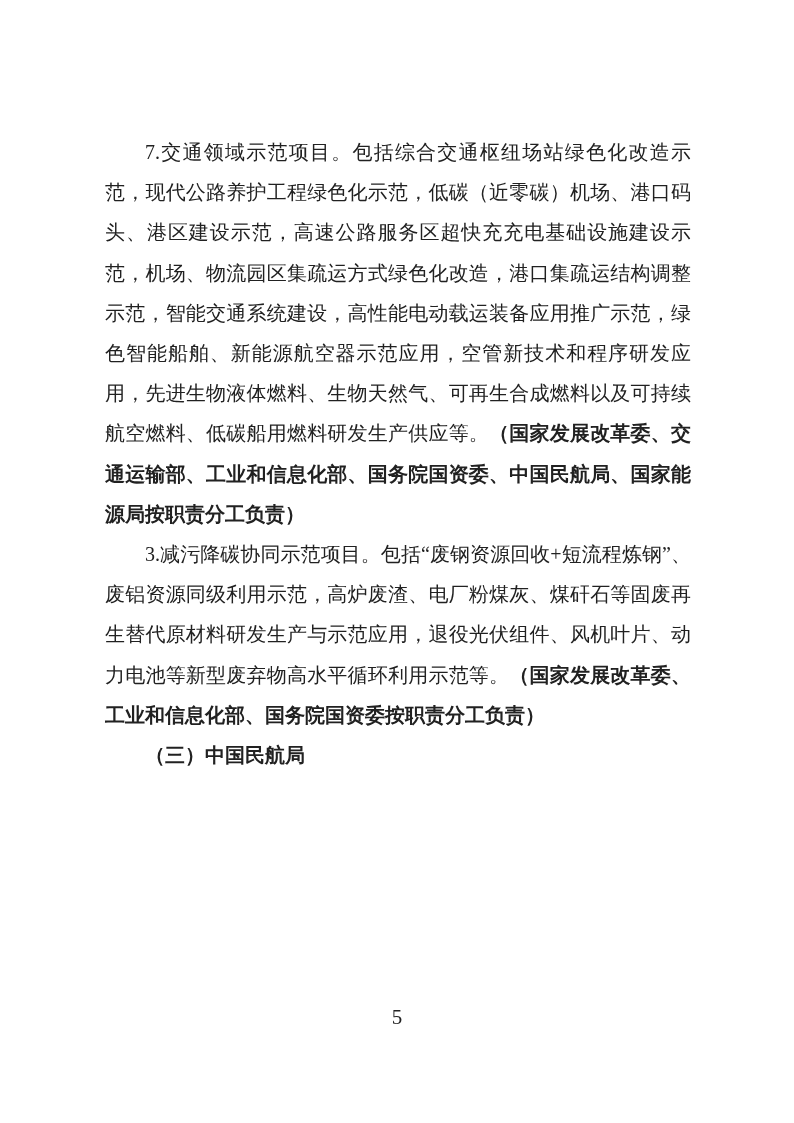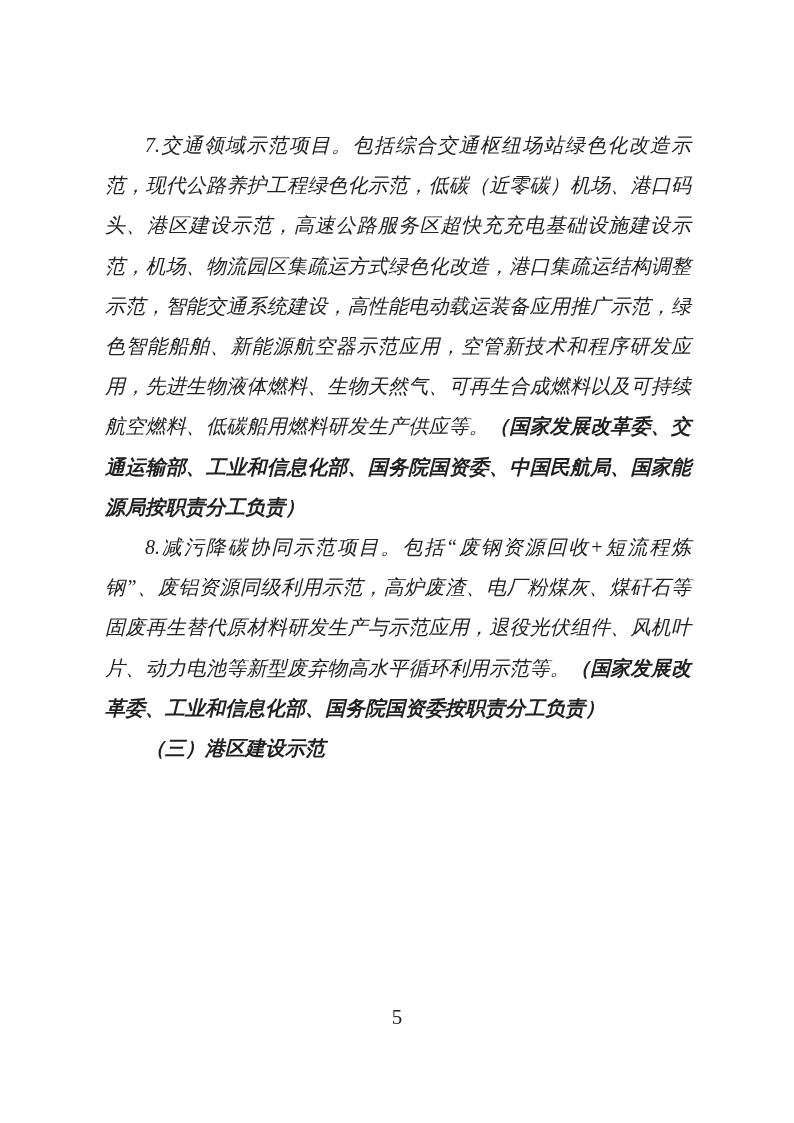--- a/index.html
+++ b/index.html
@@ -11,27 +11,26 @@
     position: relative;
     width: 794px;
     height: 1123px;
     background: var(--page_background, #ffffff);
     overflow: hidden;
     font-family: "Liberation Serif", "DejaVu Serif", serif;
     color: var(--text, #212121);
   }
   .content {
     position: absolute;
-    top: 125px;
+    top: 132px;
     left: 105px;
     width: 586px;
     font-size: 20px;
     line-height: 40.2px;
     text-align: justify;
-    font-style: italic;
   }
   .para {
     margin: 0;
     text-indent: 2em;
     word-break: break-all;
   }
   
   .body-run {
     font-weight: 400;
   }
@@ -57,21 +56,21 @@
   }
 </style>
 </head>
 <body>
 
 <div class="page">
   <div class="content">
 
     <p class="para"><span class="body-run">7.交通领域示范项目。包括综合交通枢纽场站绿色化改造示范，现代公路养护工程绿色化示范，低碳（近零碳）机场、港口码头、港区建设示范，高速公路服务区超快充充电基础设施建设示范，机场、物流园区集疏运方式绿色化改造，港口集疏运结构调整示范，智能交通系统建设，高性能电动载运装备应用推广示范，绿色智能船舶、新能源航空器示范应用，空管新技术和程序研发应用，先进生物液体燃料、生物天然气、可再生合成燃料以及可持续航空燃料、低碳船用燃料研发生产供应等。</span><span class="kai-run">（国家发展改革委、交通运输部、工业和信息化部、国务院国资委、中国民航局、国家能源局按职责分工负责）</span></p>
 
-    <p class="para"><span class="body-run">8.减污降碳协同示范项目。包括“废钢资源回收+短流程炼钢”、废铝资源同级利用示范，高炉废渣、电厂粉煤灰、煤矸石等固废再生替代原材料研发生产与示范应用，退役光伏组件、风机叶片、动力电池等新型废弃物高水平循环利用示范等。</span><span class="kai-run">（国家发展改革委、工业和信息化部、国务院国资委按职责分工负责）</span></p>
+    <p class="para"><span class="body-run">3.减污降碳协同示范项目。包括“废钢资源回收+短流程炼钢”、废铝资源同级利用示范，高炉废渣、电厂粉煤灰、煤矸石等固废再生替代原材料研发生产与示范应用，退役光伏组件、风机叶片、动力电池等新型废弃物高水平循环利用示范等。</span><span class="kai-run">（国家发展改革委、工业和信息化部、国务院国资委按职责分工负责）</span></p>
 
 
-    <p class="section-heading">（三）港区建设示范</p>
+    <p class="section-heading">（三）中国民航局</p>
 
   </div>
 
   <div class="page-number">5</div>
 </div>
 
 </body></html>

